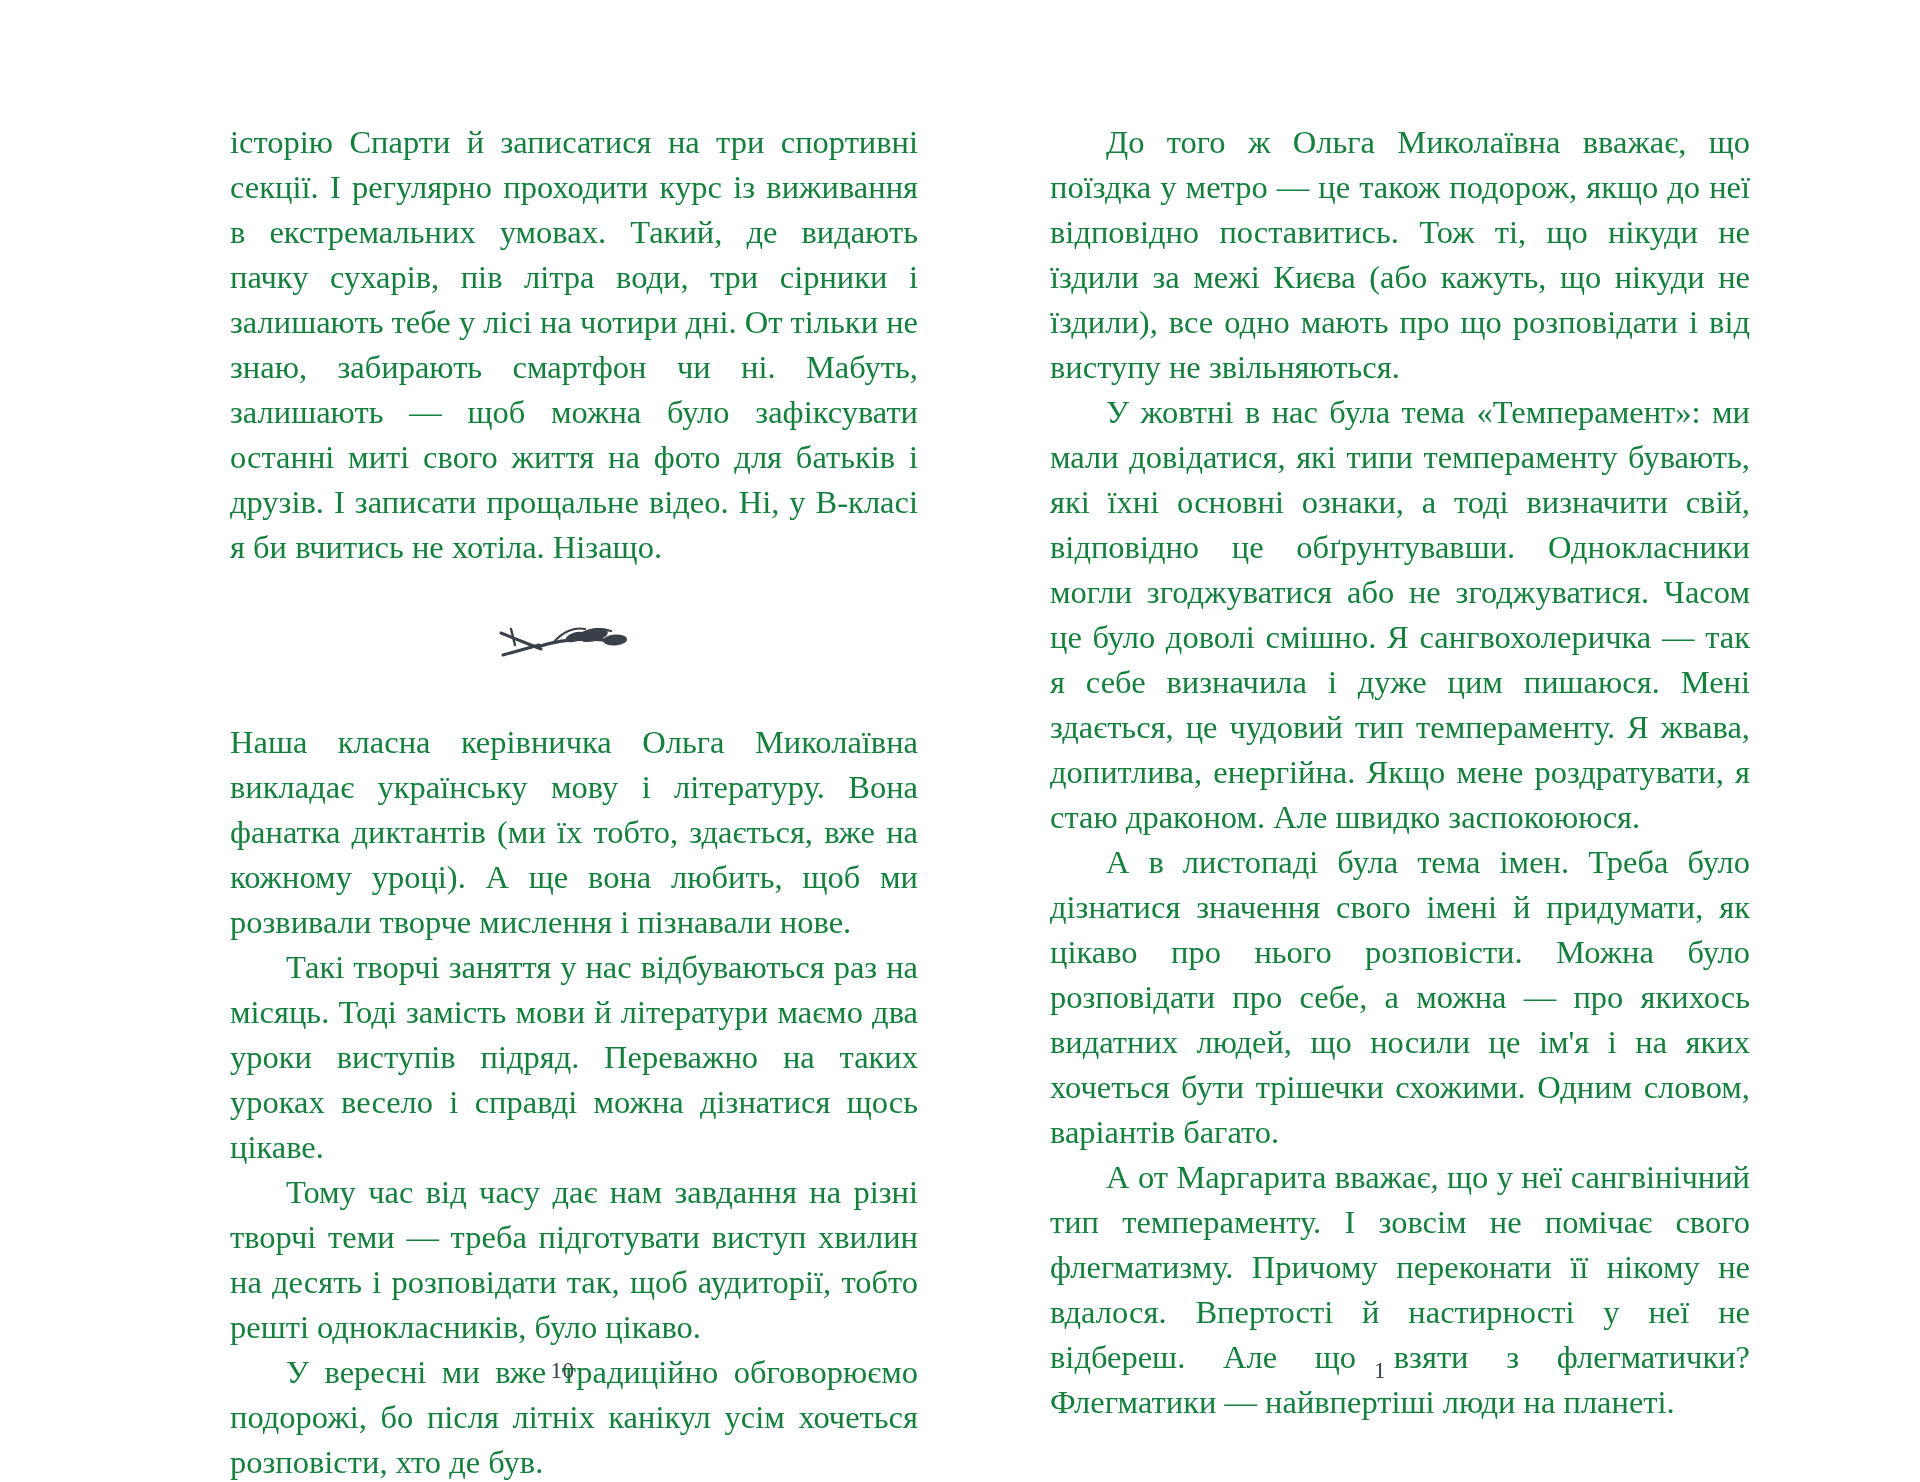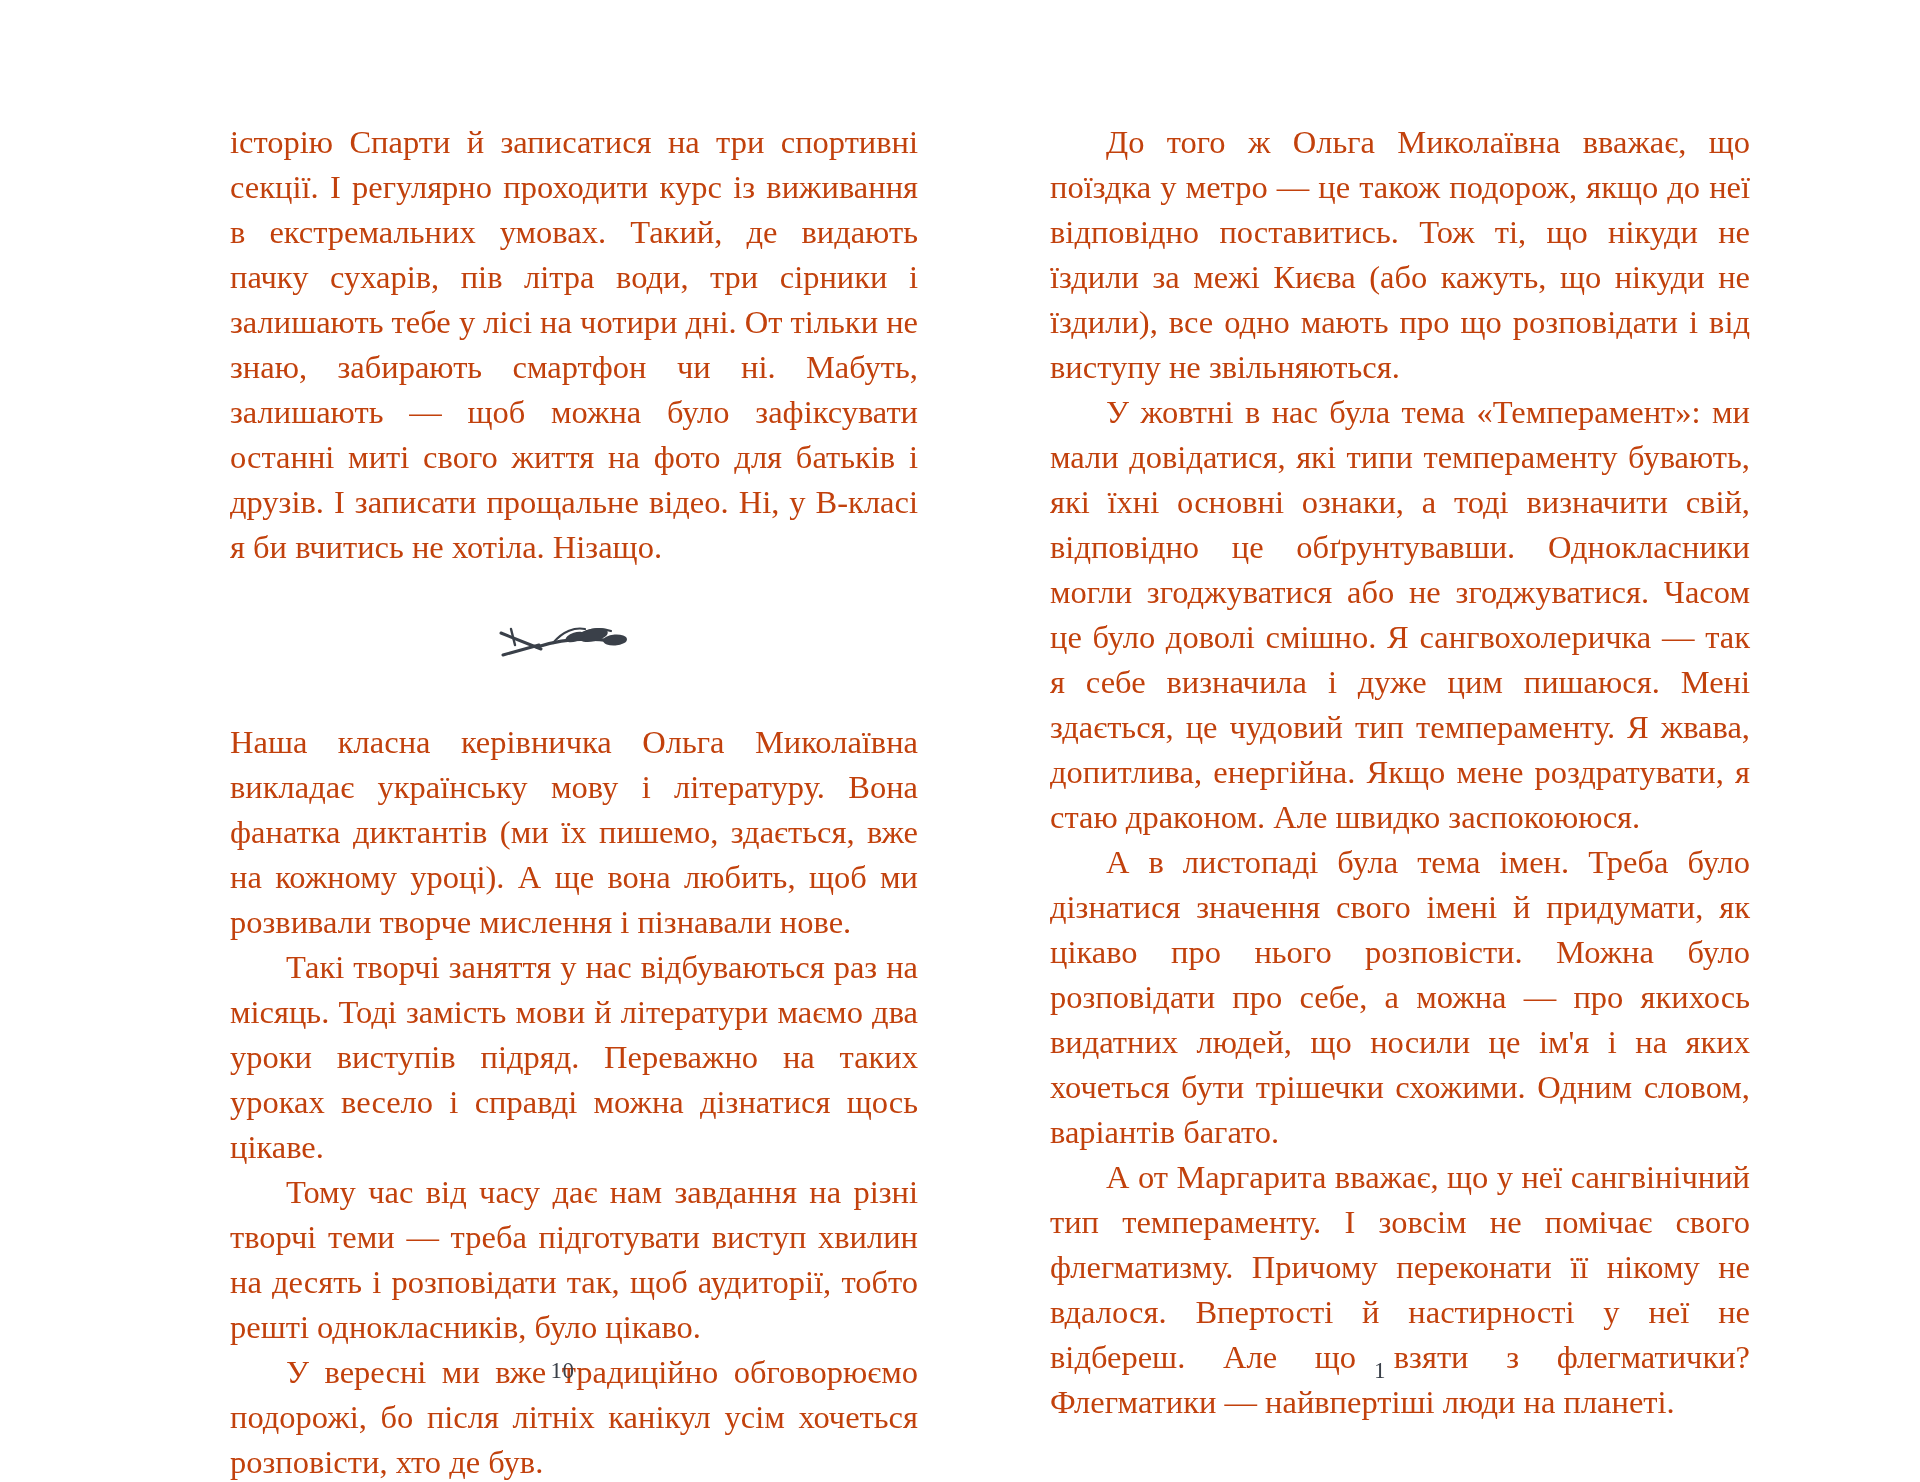--- a/index.html
+++ b/index.html
@@ -41,21 +41,21 @@
   }
   .page-right .text-col {
     width: 700px;
   }
   p {
     margin: 0;
     font-size: 32.5px;
     line-height: 1.385;
     text-align: justify;
     text-justify: inter-word;
-    color: #c2410c;
+    color: #15803d;
     hyphens: manual;
   }
   p.indent {
     text-indent: 56px;
   }
   p.noindent {
     text-indent: 0;
   }
   .divider {
     height: 150px;
@@ -103,21 +103,21 @@
           </g>
           <g fill="#3a4049">
             <ellipse cx="104" cy="20" rx="15" ry="6.5" transform="rotate(-12 104 20)"></ellipse>
             <ellipse cx="126" cy="25" rx="12" ry="5.5" transform="rotate(-4 126 25)"></ellipse>
             <ellipse cx="86" cy="22" rx="10" ry="4.5" transform="rotate(-18 86 22)"></ellipse>
           </g>
         </svg>
       </div>
 
       <div class="block">
-        <p class="noindent">Наша класна керівничка Ольга Миколаївна викладає українську мову і літературу. Вона фанатка диктантів (ми їх пишемо, здається, вже на кожному уроці). А ще вона любить, щоб ми розвивали творче мислення і пізнавали нове.</p>
+        <p class="noindent">Наша класна керівничка Ольга Миколаївна викладає українську мову і літературу. Вона фанатка диктантів (ми їх тобто, здається, вже на кожному уроці). А ще вона любить, щоб ми розвивали творче мислення і пізнавали нове.</p>
         <p class="indent">Такі творчі заняття у нас відбуваються раз на місяць. Тоді замість мови й літератури маємо два уроки виступів підряд. Переважно на таких уроках весело і справді можна дізнатися щось цікаве.</p>
         <p class="indent">Тому час від часу дає нам завдання на різні творчі теми — треба підготувати виступ хвилин на десять і розповідати так, щоб аудиторії, тобто решті однокласників, було цікаво.</p>
         <p class="indent">У вересні ми вже традиційно обговорюємо подорожі, бо після літніх канікул усім хочеться розповісти, хто де був.</p>
       </div>
 
     </div>
     <div class="folio">10</div>
   </div>
 
   <div class="page page-right">

